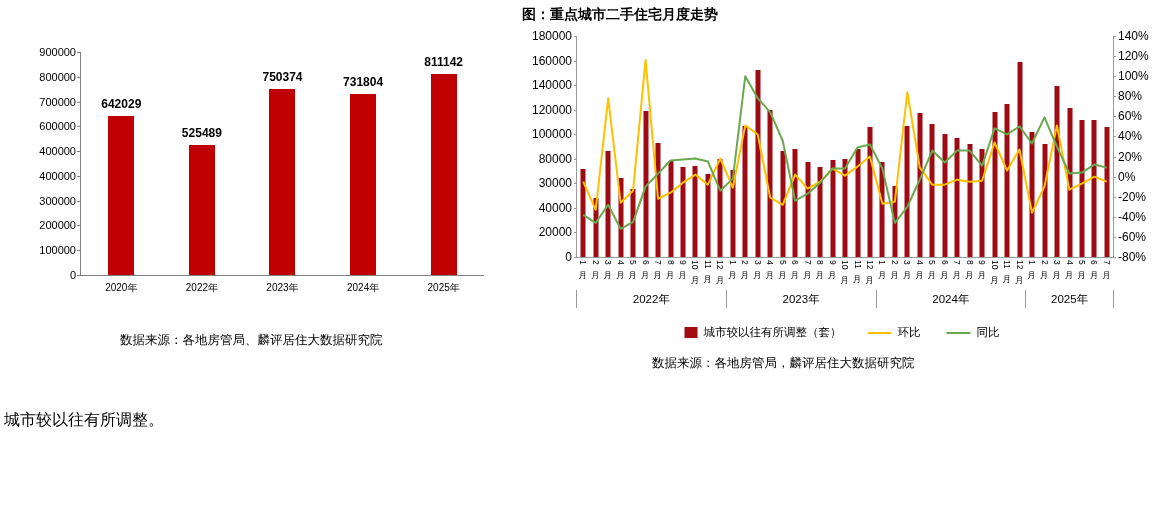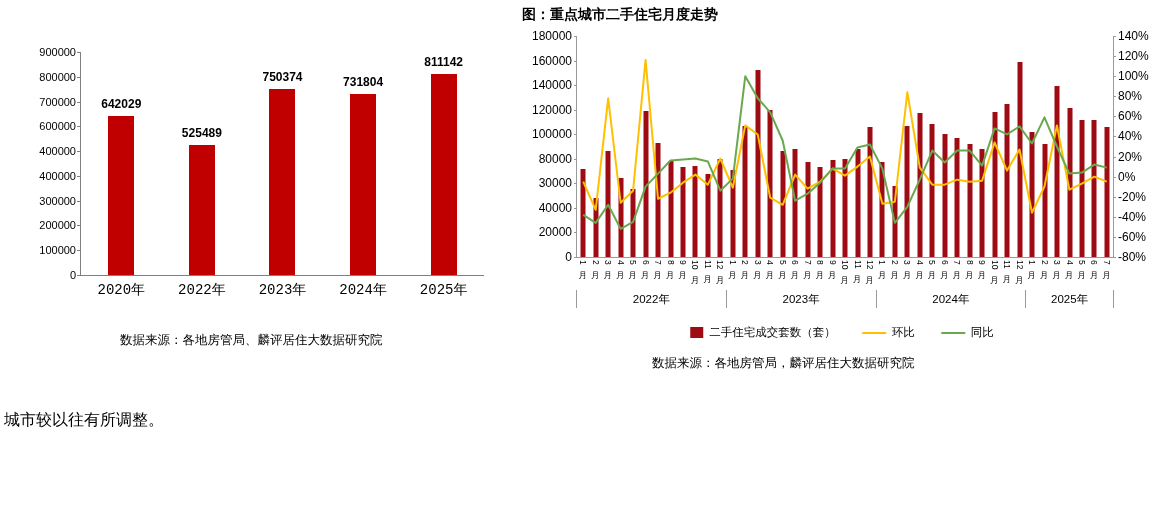--- a/index.html
+++ b/index.html
@@ -60,22 +60,22 @@
   }
   .lbarval {
     position: absolute; left: 50%; transform: translateX(-50%);
     font-size: 12px; font-weight: bold;
     font-family: "Liberation Sans", "DejaVu Sans", sans-serif;
     white-space: nowrap;
   }
   .lxlabel {
     position: absolute; top: calc(100% + 6px); left: 50%;
     transform: translateX(-50%);
-    font-size: 14px;
-    font-family: Liberation Mono, monospace;
+    font-size: 10px;
+    font-family: Liberation Sans, sans-serif;
     white-space: nowrap;
   }
 
   
   .rchart { position: absolute; left: 8px; top: 28px; width: 648px; height: 300px; }
   .rplot {
     position: absolute; left: 58px; top: 8px; right: 52px; bottom: 70px;
     border-left: 1px solid #9a9a9a;
     border-right: 1px solid #9a9a9a;
     border-bottom: 1px solid #9a9a9a;
@@ -493,21 +493,21 @@
         </div>
       <div class="yeargroups" id="yeargroups">
           <div class="yeargrp" style="flex: 12 1 0%;">2022年</div>
           <div class="yeargrp" style="flex: 12 1 0%;">2023年</div>
           <div class="yeargrp" style="flex: 12 1 0%;">2024年</div>
           <div class="yeargrp" style="flex: 7 1 0%;">2025年</div>
         </div>
       <div class="rlegend">
         <div class="lgitem">
           <span class="lgbox"></span>
-          <span>二手住宅成交套数（套）</span>
+          <span>城市较以往有所调整（套）</span>
         </div>
         <div class="lgitem">
           <span class="lgline"></span>
           <span>环比</span>
         </div>
         <div class="lgitem">
           <span class="lgline green"></span>
           <span>同比</span>
         </div>
       </div>

